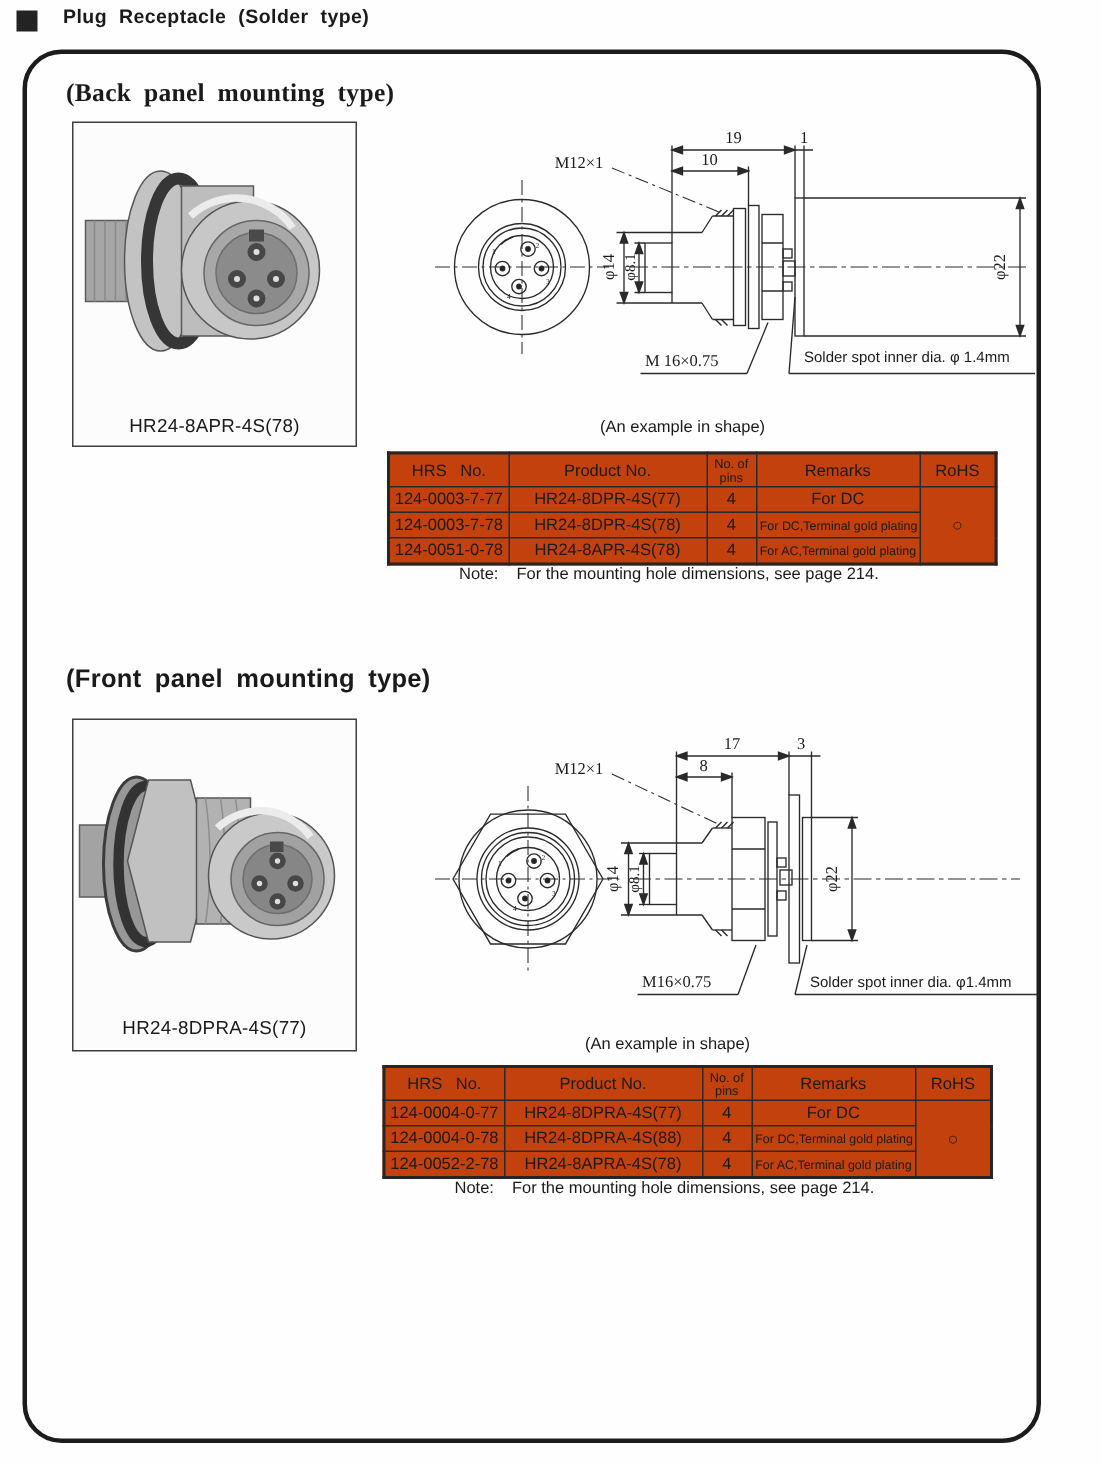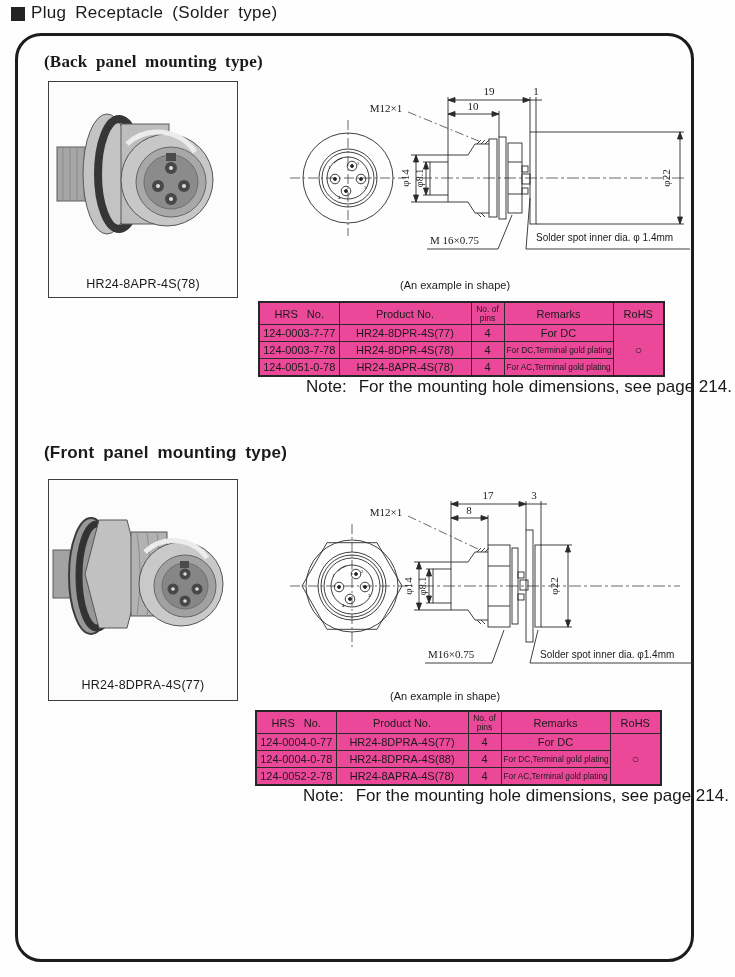--- a/index.html
+++ b/index.html
@@ -1,42 +1,42 @@
 <!DOCTYPE html>
 <html><head>
 <meta charset="utf-8">
 <style>
   html,body { margin:0; padding:0; background:#ffffff; }
   .page {
     position:relative; width:735px; height:977px; background:#fefefe;
     font-family:"Liberation Sans", sans-serif; color:#1a1a1a; overflow:hidden;
   }
   .title-square { position:absolute; left:11px; top:7px; width:14px; height:14px; background:#232323; }
-  .page-title { position:absolute; left:31px; top:3px; font-size:17px; font-weight:normal;
+  .page-title { position:absolute; left:42px; top:3px; font-size:13px; font-weight:bold;
     letter-spacing:0.3px; word-spacing:4px; white-space:nowrap; }
   .main-frame { position:absolute; left:15px; top:33px; width:673px; height:923px;
     border:3px solid #1c1c1c; border-radius:26px; }
   .sec-heading { position:absolute; font-size:17px; font-weight:bold; word-spacing:4px;
     letter-spacing:0.2px; white-space:nowrap; }
   .photo-box { position:absolute; left:48px; width:188px; border:1.5px solid #3f3f3f; background:#fcfcfc; }
   .photo-caption { position:absolute; left:0; width:100%; text-align:center; font-size:12.5px;
     letter-spacing:0.2px; }
   .example-label { position:absolute; font-size:11px; text-align:left; width:270px; white-space:nowrap; }
-  table.spec { position:absolute; border-collapse:collapse; table-layout:fixed; background:#ec4899;
+  table.spec { position:absolute; border-collapse:collapse; table-layout:fixed; background:#c2410c;
     font-size:11px; border:2px solid #262626; }
   table.spec th, table.spec td { border:1px solid #2a2a2a; padding:0 2px; text-align:center;
     overflow:hidden; white-space:nowrap; }
   table.spec th { height:21px; font-weight:normal; }
   table.spec td { height:16px; }
   th.th-hrs { word-spacing:6px; }
   .pins-h { font-size:8.5px; line-height:1.05; }
   td.remarks { text-align:left; padding-left:5px; }
   td.remarks.small { font-size:8.3px; }
   td.rohs { font-size:12px; }
-  .note-line { position:absolute; font-size:17px; white-space:nowrap;padding-left:48px; }
+  .note-line { position:absolute; font-size:11px; white-space:nowrap;padding-left:48px; }
   .note-line .nl { margin-right:12px; }
   .tech-drawing { position:absolute; }
   svg text { fill:#1a1a1a; }
   .dimtxt { font-family:"Liberation Serif", serif; font-size:11px; }
   .dimtxt-s { font-family:"Liberation Serif", serif; font-size:10px; }
   .caltxt { font-family:"Liberation Sans", sans-serif; font-size:10px; }
   .pinnum { font-family:"Liberation Serif", serif; font-size:5px; }
 </style>
 </head>
 <body>

